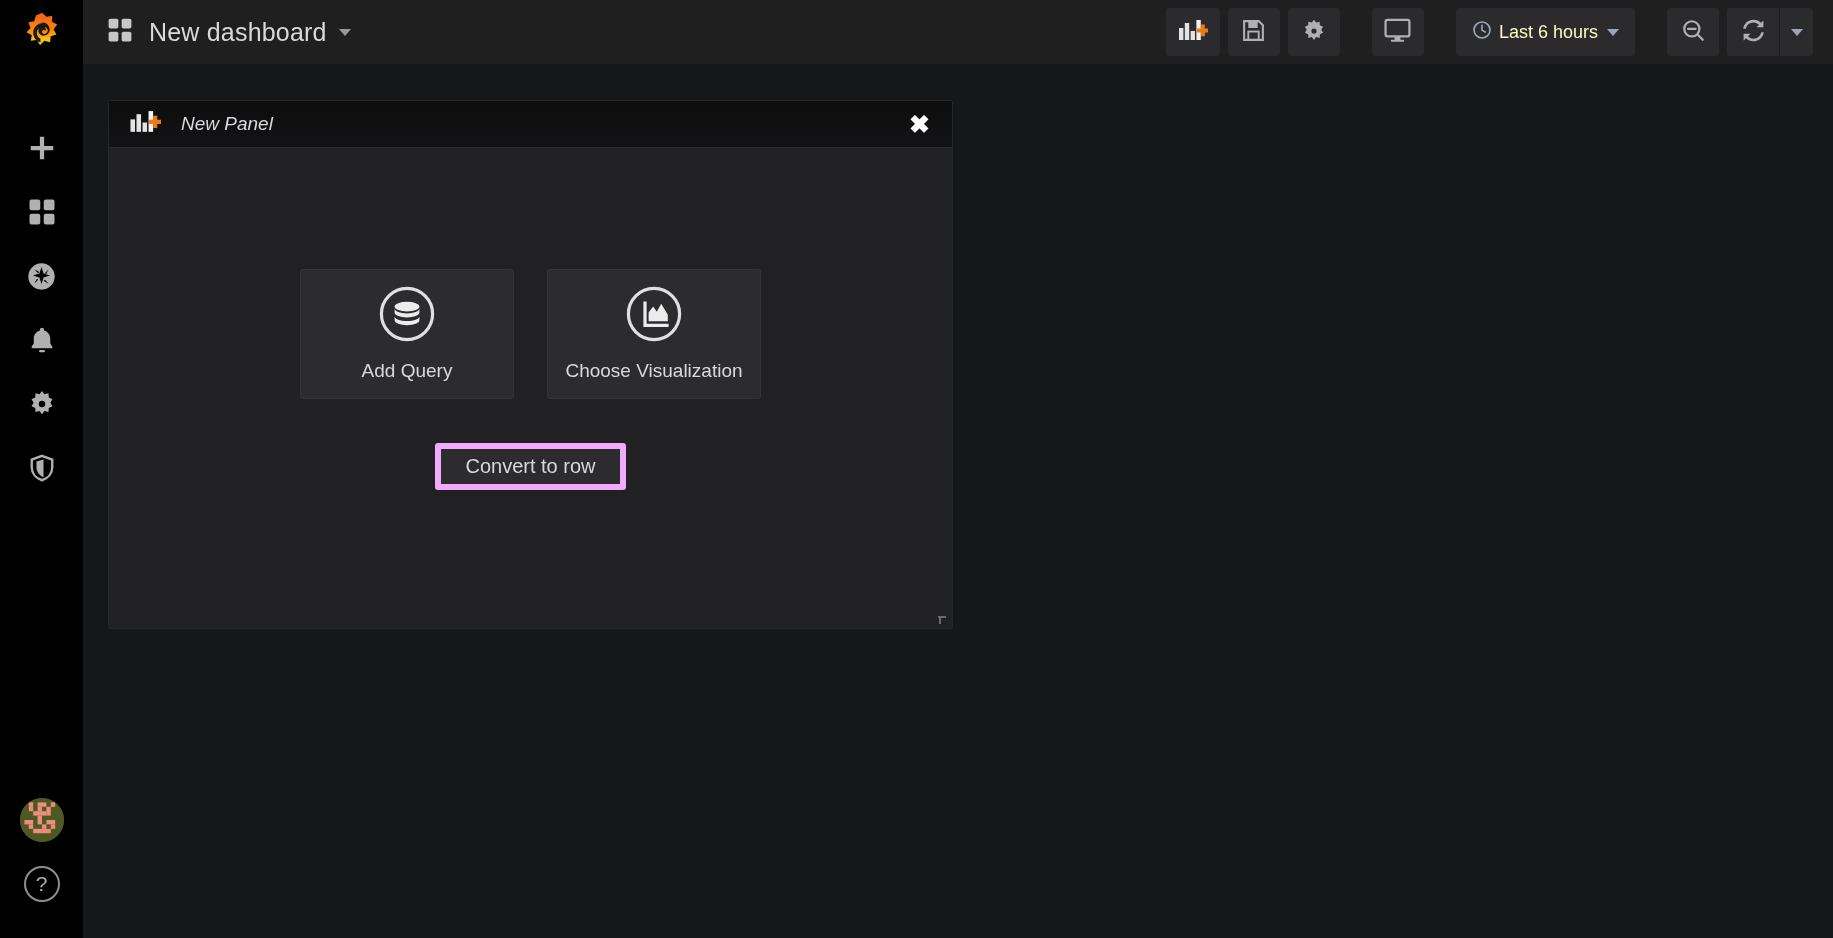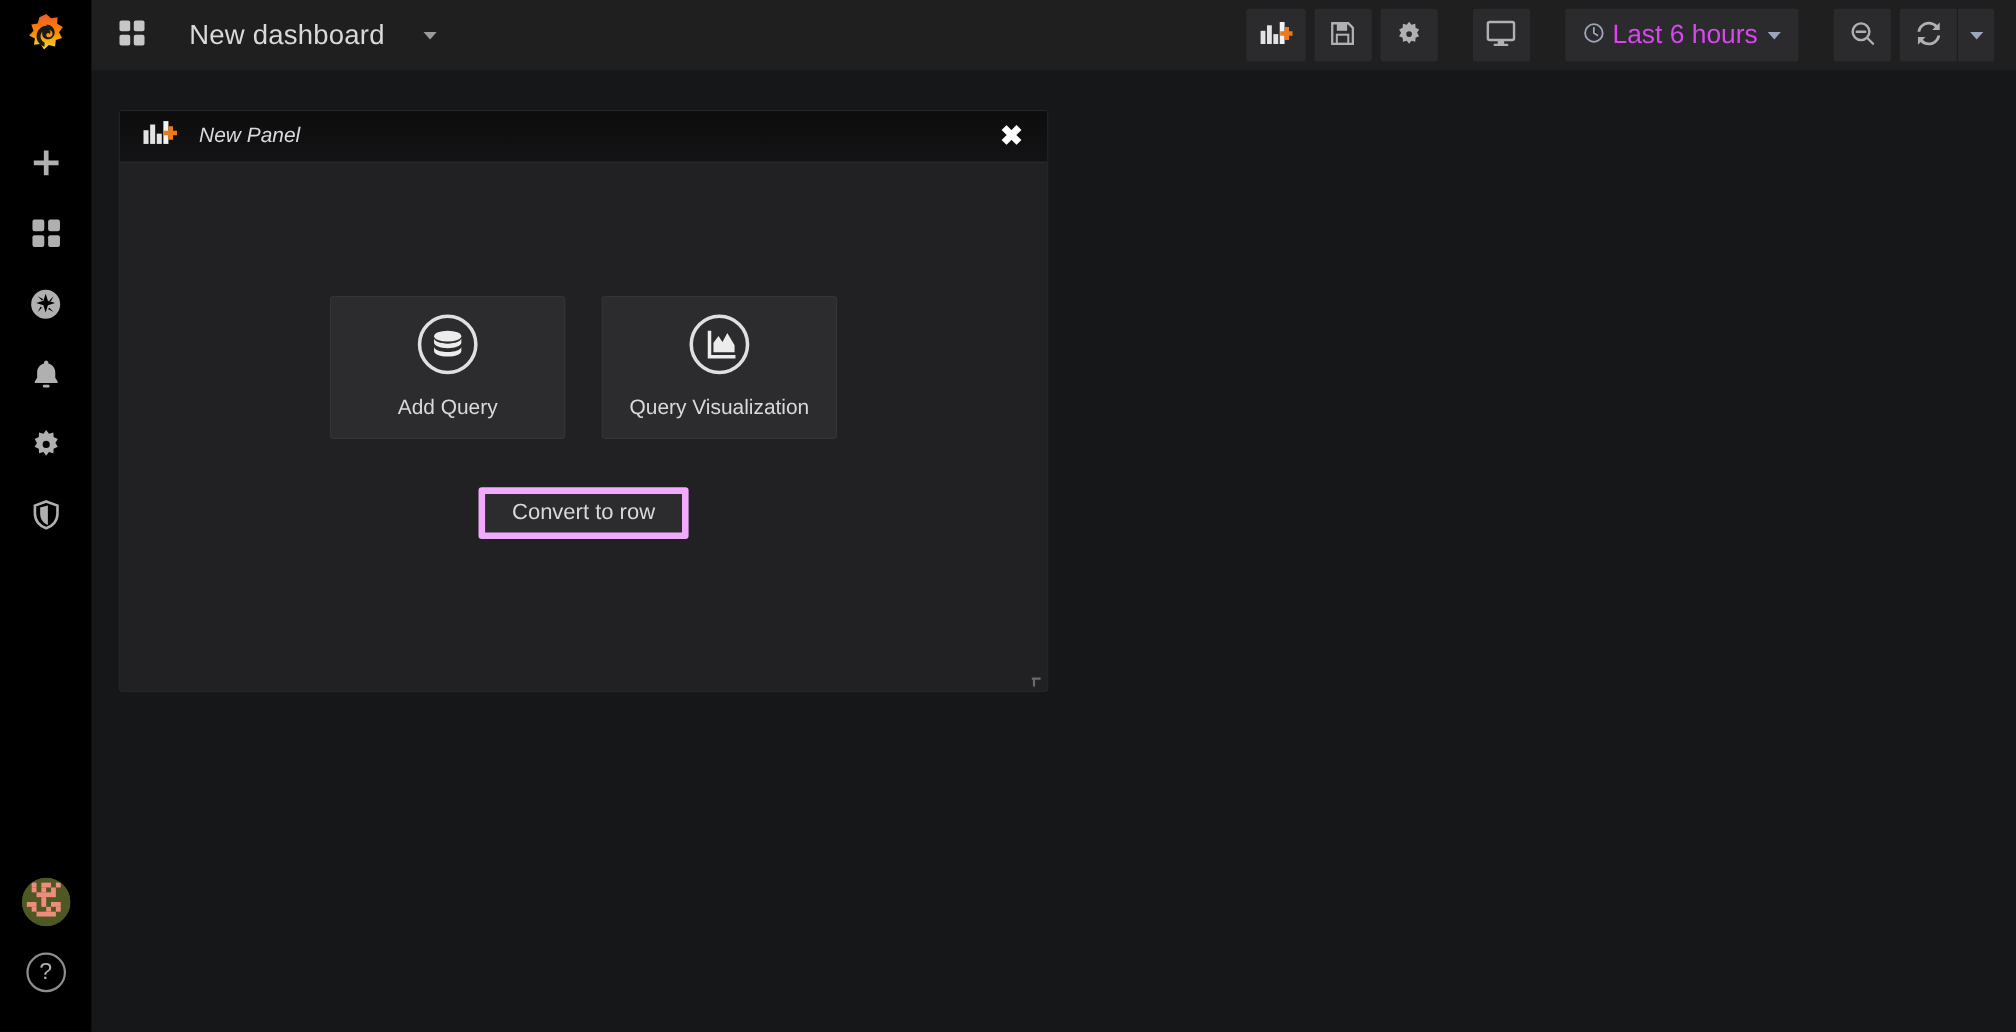--- a/index.html
+++ b/index.html
@@ -55,21 +55,21 @@
   
   #navbar {
     position: absolute;
     left: 83px; top: 0;
     width: 1750px; height: 64px;
     background: #1f1f20;
     display: flex;
     align-items: center;
     z-index: 20;
   }
-  .nav-left { display: flex; align-items: center; padding-left: 24px; gap: 23px; }
+  .nav-left { display: flex; align-items: center; padding-left: 24px; }
   .dash-grid-icon { margin-right: 16px; display: block; }
   .dash-title {
     font-size: 25px;
     color: #d8d9da;
     font-weight: 400;
     letter-spacing: 0.2px;
   }
   .title-caret {
     margin-left: 12px;
     width: 0; height: 0;
@@ -100,22 +100,22 @@
   .time-picker {
     height: 48px;
     background: #2b2b2e;
     border-radius: 3px;
     display: flex; align-items: center;
     padding: 0 16px;
     cursor: pointer;
     gap: 7px;
   }
   .time-text {
-    color: #d946ef;
-    font-size: 24px;
+    color: #fef9c3;
+    font-size: 18px;
   }
   .tp-caret {
     width: 0; height: 0;
     border-left: 6px solid transparent;
     border-right: 6px solid transparent;
     border-top: 7px solid #9da5b8;
     margin-left: 2px;
   }
   .refresh-group { display: flex; align-items: center; }
   .refresh-group .tb-btn:first-child { border-top-right-radius: 0; border-bottom-right-radius: 0; }
@@ -469,21 +469,21 @@
         </div>
 
         <div class="big-card">
           <span>
             <svg width="56" height="56" viewBox="0 0 56 56">
               <circle cx="28" cy="28" r="25.6" fill="none" stroke="#e0e0e0" stroke-width="3.2"></circle>
               <path fill="#ececec" d="M17.4 15.6h3.2v22.2h22.0v3.2H17.4z"></path>
               <path fill="#ececec" d="M22.6 35.2v-8.6l4.6-6.2 3.6 5.4 4.4-8.0 6.6 11.0v6.4z"></path>
             </svg>
           </span>
-          <span class="card-label">Query Visualization</span>
+          <span class="card-label">Choose Visualization</span>
         </div>
 
       </div>
 
       <button class="convert-btn">Convert to row</button>
 
       <span class="resize-handle">
         <svg width="14" height="14" viewBox="0 0 14 14">
           <path fill="#6a6a6a" d="M13 5v2H8v6H6V7H5V5z" transform="translate(-2,0)"></path>
         </svg>

